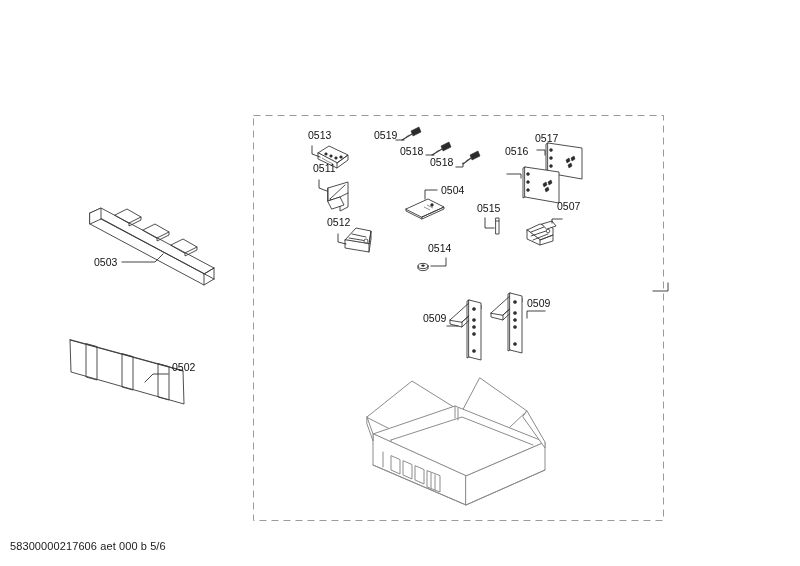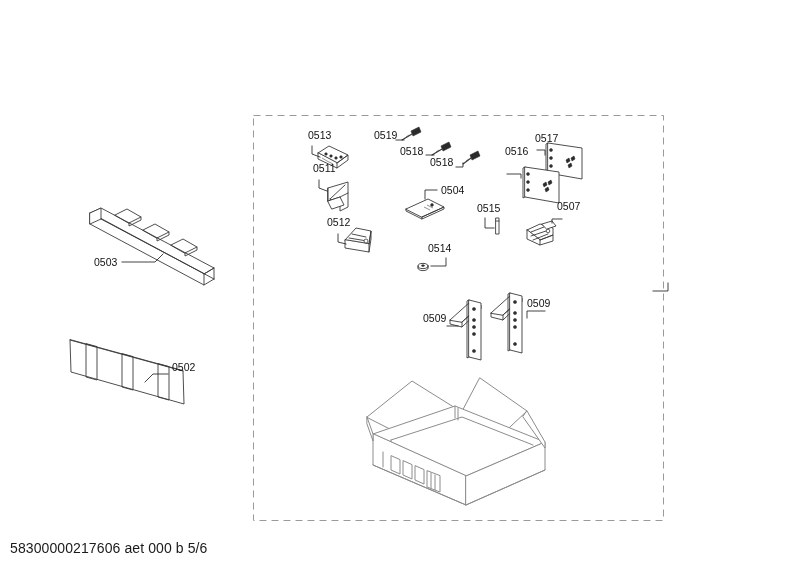--- a/index.html
+++ b/index.html
@@ -27,21 +27,21 @@
   }
   .lbl {
     font-family: "Liberation Sans", sans-serif;
     font-size: 10.5px;
     fill: #111111;
   }
   .footer-text {
     position: absolute;
     left: 10px;
     top: 540px;
-    font-size: 14px;
+    font-size: 11px;
     color: #1a1a1a;
     font-family: "Liberation Sans", sans-serif;
     letter-spacing: 0.1px;
     white-space: nowrap;
   }
   .part-line {
     fill: none;
     stroke: #3a3a3a;
     stroke-width: 0.9;
     stroke-linejoin: round;

